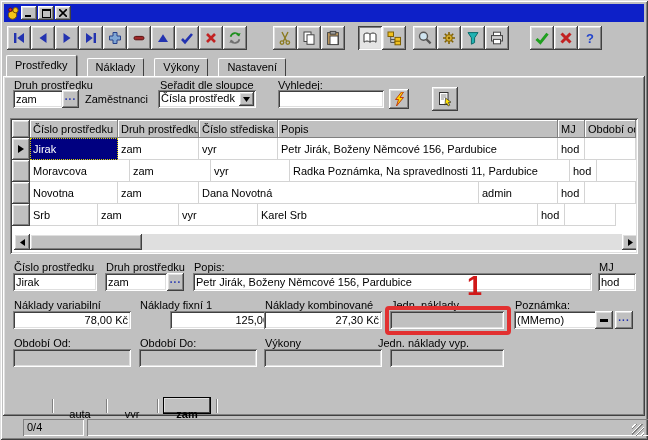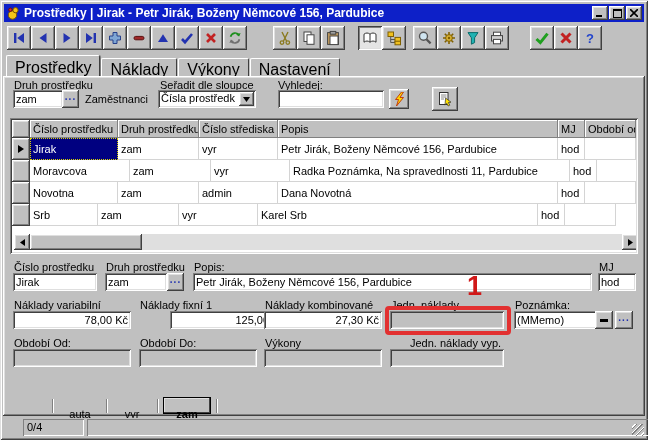--- a/index.html
+++ b/index.html
@@ -15,23 +15,23 @@
   .titlebar{position:absolute;left:4px;top:4px;width:640px;height:18px;background:#0d20c8;display:flex;align-items:center;padding:0 2px;}
   .titlebar .title{color:#fff;font-size:12px;font-weight:bold;margin-left:4px;white-space:nowrap;overflow:hidden;flex:1;}
   .tb-btn{width:16px;height:14px;display:flex;align-items:center;justify-content:center;margin-left:1px;}
   .toolbar{position:absolute;left:3px;top:24px;width:642px;height:29px;}
   .tbtn{position:absolute;top:2px;width:24px;height:24px;display:flex;align-items:center;justify-content:center;}
   label,.lbl{font-size:11px;color:#000;}
   .lbl{position:absolute;white-space:nowrap;}
   .field{position:absolute;height:18px;font-size:11px;padding:1px 3px;border:0;outline:0;}
   .field.gray{background:#c0c0c0;}
   .tabs{position:absolute;left:6px;top:56px;height:20px;display:flex;align-items:flex-end;}
-  .tab{height:18px;padding:2px 8px 0 8px;font-size:16px;background:#c0c0c0;
+  .tab{height:18px;padding:2px 8px 0 8px;font-size:11px;background:#c0c0c0;
        border-top:1px solid #fff;border-left:1px solid #fff;border-right:1px solid #404040;
-       border-radius:2px 2px 0 0;margin-right:1px;position:relative;}
+       border-radius:2px 2px 0 0;margin-right:10px;position:relative;}
   .tab.active{height:21px;padding-top:3px;z-index:3;box-shadow:1px 0 0 #808080;}
   .page{position:absolute;left:3px;top:76px;width:642px;height:340px;background:#c0c0c0;
         box-shadow:inset -1px -1px 0 #404040,inset 1px 1px 0 #fff,inset -2px -2px 0 #808080,inset 2px 2px 0 #dfdfdf;}
   .gridbox{position:absolute;left:10px;top:118px;width:628px;height:136px;background:#fff;
         box-shadow:inset 1px 1px 0 #808080,inset -1px -1px 0 #fff,inset 2px 2px 0 #404040,inset -2px -2px 0 #dfdfdf;overflow:hidden;}
   .grid-inner{position:absolute;left:2px;top:2px;width:624px;height:132px;overflow:hidden;}
   .grow{display:flex;}
   .gcell{font-size:11px;padding:0 3px;white-space:nowrap;overflow:hidden;display:flex;align-items:center;flex:0 0 auto;}
   .ghead .gcell{height:18px;background:#c0c0c0;border-right:1px solid #808080;border-bottom:1px solid #808080;box-shadow:inset 1px 1px 0 #fff;}
   .gdata .gcell{height:22px;background:#fff;border-right:1px solid #d4d4d4;border-bottom:1px solid #d4d4d4;color:#000;}
@@ -57,21 +57,20 @@
 <div class="window">
 
   <div class="titlebar">
     <span>
       <svg width="14" height="14" viewBox="0 0 14 14">
         <circle cx="6.5" cy="9" r="4.2" fill="#f5c518" stroke="#7a5200"></circle>
         <circle cx="9.5" cy="4.2" r="2.6" fill="#f5c518" stroke="#7a5200"></circle>
         <circle cx="4.4" cy="3.8" r="1.7" fill="#d03030" stroke="#6a0f0f"></circle>
       </svg>
     </span>
-    <span class="title">Prostředky | Jirak - Petr Jirák, Boženy Němcové 156, Pardubice</span>
     <span class="tb-btn raised">
       <svg width="8" height="8" viewBox="0 0 8 8">
           <rect x="0" y="6" width="6" height="2" fill="#000"></rect>
         </svg>
     </span>
     <span class="tb-btn raised">
       <svg width="9" height="9" viewBox="0 0 9 9">
           <rect x="0.5" y="0.5" width="8" height="8" fill="none" stroke="#000"></rect>
           <rect x="0" y="0" width="9" height="2" fill="#000"></rect>
         </svg>
@@ -287,22 +286,22 @@
             <div class="gcell" style="width: 81px;">zam</div>
             <div class="gcell" style="width: 79px;">vyr</div>
             <div class="gcell" style="width: 280px;">Radka Poznámka, Na spravedlnosti 11, Pardubice</div>
             <div class="gcell" style="width: 27px;">hod</div>
             <div class="gcell" style="width: 51px;"></div>
           </div>
           <div class="grow gdata">
             <div class="gcell gsel" style="width: 18px;"></div>
             <div class="gcell" style="width: 88px;">Novotna</div>
             <div class="gcell" style="width: 81px;">zam</div>
+            <div class="gcell" style="width: 280px;">Dana Novotná</div>
             <div class="gcell" style="width: 79px;">admin</div>
-            <div class="gcell" style="width: 280px;">Dana Novotná</div>
             <div class="gcell" style="width: 27px;">hod</div>
             <div class="gcell" style="width: 51px;"></div>
           </div>
           <div class="grow gdata">
             <div class="gcell gsel" style="width: 18px;"></div>
             <div class="gcell" style="width: 68px;">Srb</div>
             <div class="gcell" style="width: 81px;">zam</div>
             <div class="gcell" style="width: 79px;">vyr</div>
             <div class="gcell" style="width: 280px;">Karel Srb</div>
             <div class="gcell" style="width: 27px;">hod</div>
@@ -363,21 +362,21 @@
 
   <span class="lbl" style="left:14px;top:337px">Období Od:</span>
   <input class="field sunken-field gray" style="left: 13px; top: 349px; width: 118px;" disabled="" value="">
 
   <span class="lbl" style="left:140px;top:337px">Období Do:</span>
   <input class="field sunken-field gray" style="left: 139px; top: 349px; width: 118px;" disabled="" value="">
 
   <span class="lbl" style="left:265px;top:337px">Výkony</span>
   <input class="field sunken-field gray" style="left: 264px; top: 349px; width: 118px;" disabled="" value="">
 
-  <span class="lbl" style="left:410px;top:337px">Jedn. náklady vyp.</span>
+  <span class="lbl" style="left:378px;top:337px">Jedn. náklady vyp.</span>
   <input class="field sunken-field gray" style="left: 390px; top: 349px; width: 114px;" disabled="" value="">
 
   <span class="vsep" style="left:52px;top:399px"></span>
   <span class="linktab" style="left:60px;top:400px;width:40px">auta</span>
   <span class="vsep" style="left:106px;top:399px"></span>
   <span class="linktab" style="left:112px;top:400px;width:40px">vyr</span>
   <span class="vsep" style="left:157px;top:399px"></span>
   <span class="raised-thin" style="position:absolute;left:163px;top:397px;width:48px;height:17px;border:1px solid #000;"></span>
   <span class="linktab" style="left:164px;top:400px;width:46px;font-weight:bold">zam</span>
   <span class="vsep" style="left:216px;top:399px"></span>

